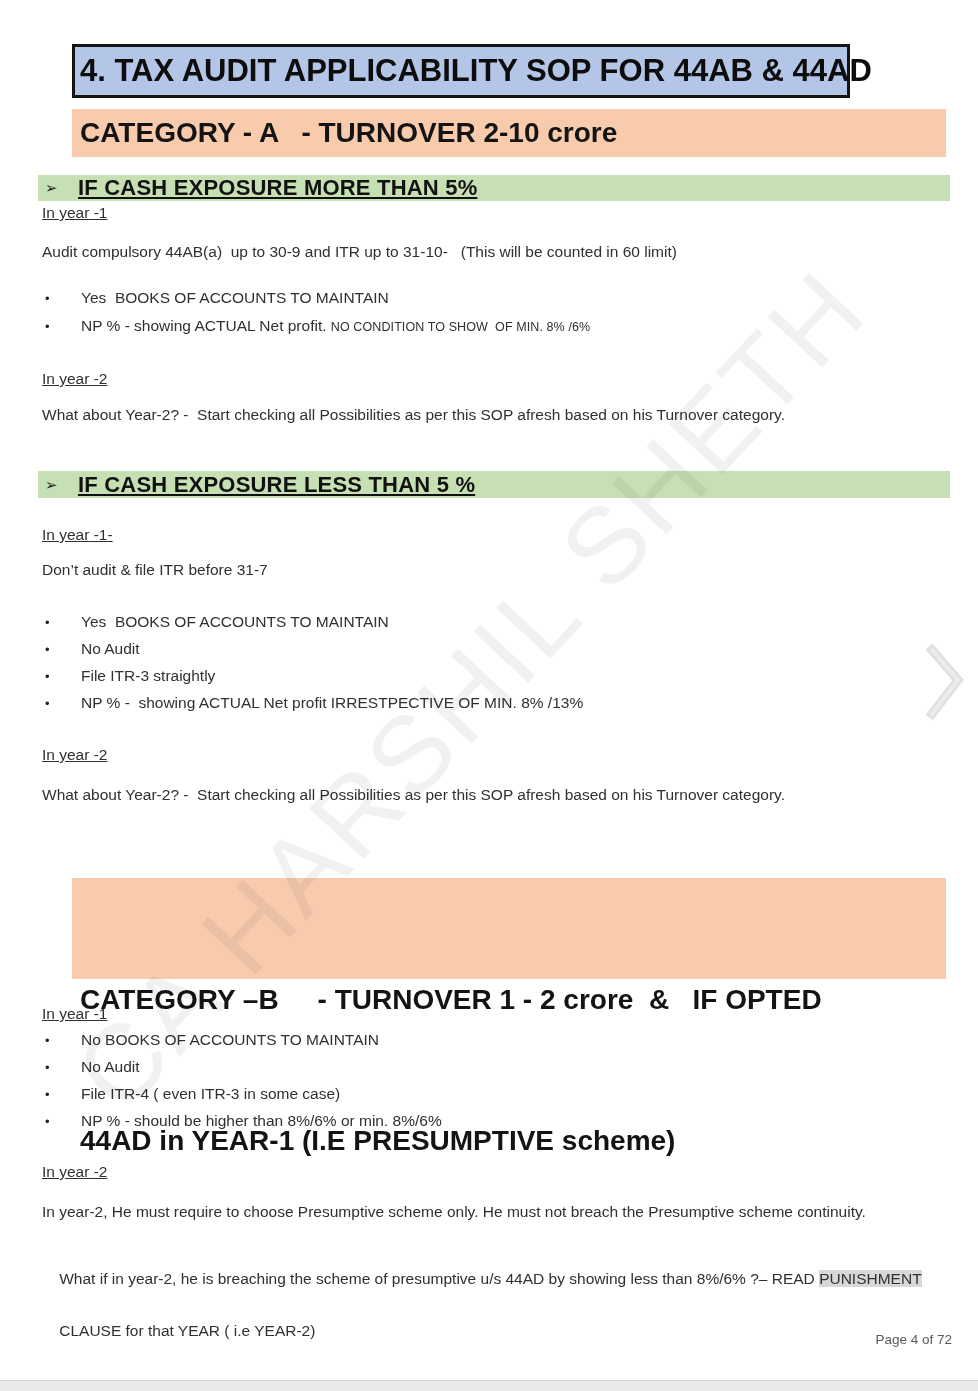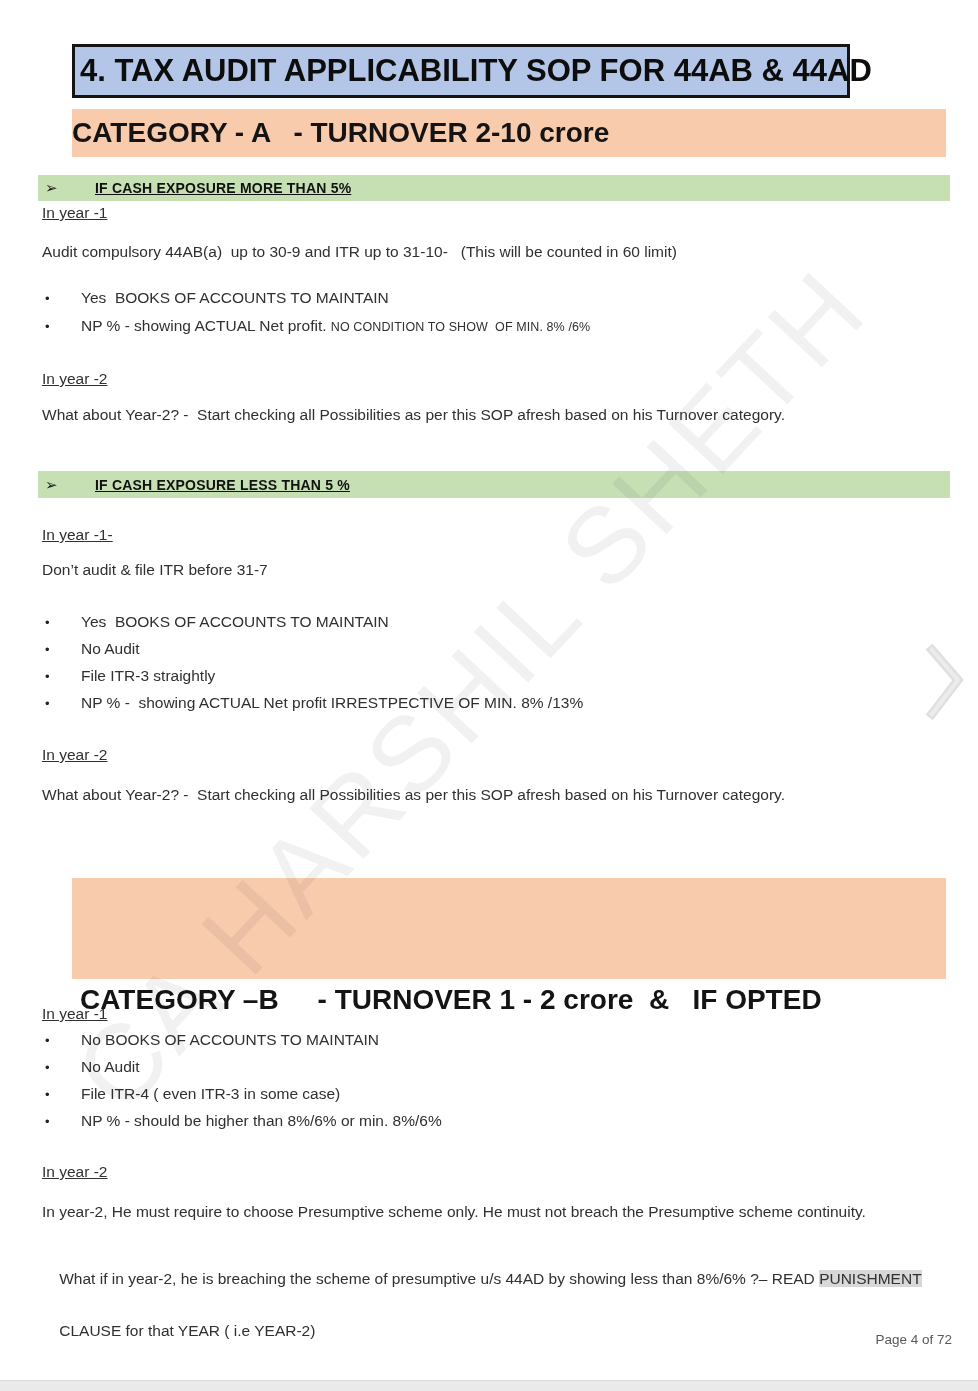--- a/index.html
+++ b/index.html
@@ -48,21 +48,21 @@
   
   .cat-band {
     box-sizing: border-box;
     background: #f8cbad;
     font-weight: bold; color: #141414;
     z-index: 1;
   }
   .cat-a {
     left: 72px; top: 109px; width: 874px; height: 48px;
     display: flex; align-items: center;
-    padding-left: 0;
+    padding-left: 8px;
     font-size: 28px;
     white-space: pre;
   }
   .cat-b {
     left: 72px; top: 878px; width: 874px; height: 101px;
     padding: 4px 0 0 8px;
     font-size: 28px;
     line-height: 47px;
     white-space: pre;
   }
@@ -74,22 +74,22 @@
     display: flex; align-items: center;
     z-index: 1;
   }
   .green-band .arrow {
     margin-left: 7px;
     font-size: 15px;
     color: #1a1a1a;
     width: 24px;
   }
   .green-band .hdr {
-    margin-left: 26px;
-    font-size: 14px;
+    margin-left: 9px;
+    font-size: 22px;
     font-weight: bold;
     color: #111;
     text-decoration: underline;
     letter-spacing: 0.2px;
     white-space: pre;
   }
 
   .year-label {
     font-size: 15.5px;
     color: #303030;
@@ -210,20 +210,21 @@
       <span class="txt">NP % -  showing ACTUAL Net profit IRRESTPECTIVE OF MIN. 8% /13%</span>
     </div>
   </div>
 
   <div class="abs year-label" style="left:42px; top:746px;">In year -2</div>
 
   <div class="abs para" style="left:42px; top:786px; width:900px;">What about Year-2? -  Start checking all Possibilities as per this SOP afresh based on his Turnover category.</div>
 
   <div class="abs cat-band cat-b">
     <div>CATEGORY –B     - TURNOVER 1 - 2 crore  &amp;   IF OPTED</div>
+    <div>44AD in YEAR-1 (I.E PRESUMPTIVE scheme)</div>
   </div>
 
   <div class="abs year-label" style="left:42px; top:1005px;">In year -1</div>
 
   <div class="abs bullet-list" style="left:42px; top:1031px;">
     <div class="bullet-row">
       <span class="dot">•</span>
       <span class="txt">No BOOKS OF ACCOUNTS TO MAINTAIN</span>
     </div>
     <div class="bullet-row">

